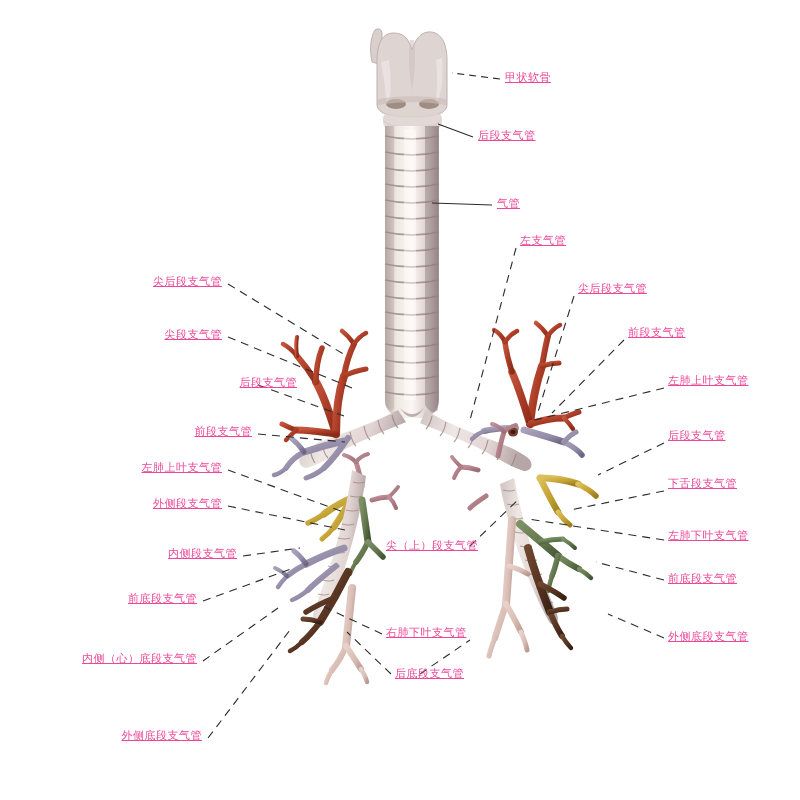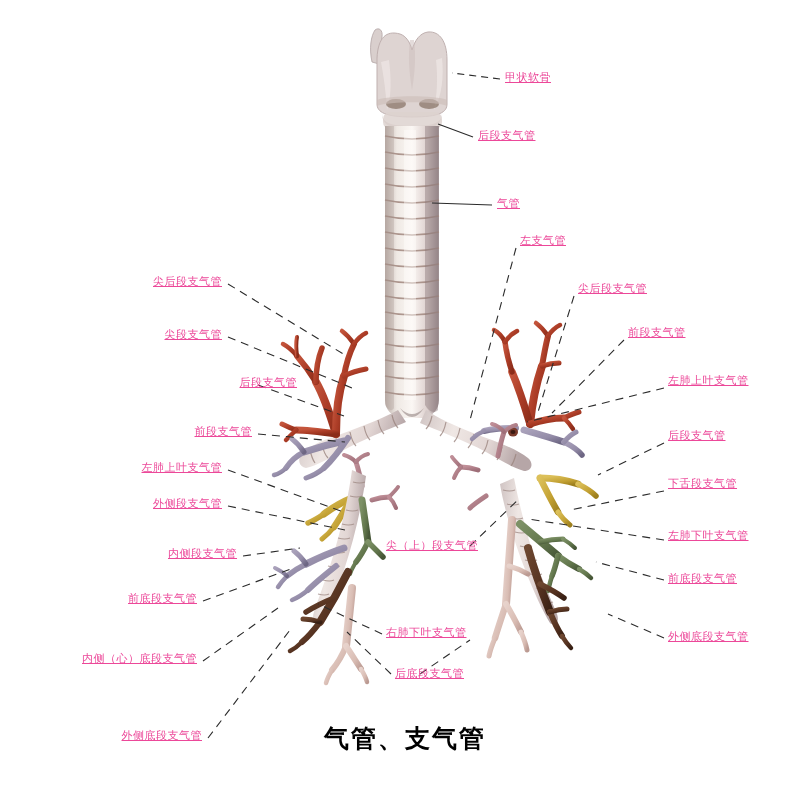--- a/index.html
+++ b/index.html
@@ -427,15 +427,14 @@
     <div class="label" style="left:668px; top:573px;">前底段支气管</div>
     <div class="label" style="left:668px; top:631px;">外侧底段支气管</div>
   </div>
 
   <div>
     <div class="label" style="left:386px; top:540px;">尖（上）段支气管</div>
     <div class="label" style="left:386px; top:627px;">右肺下叶支气管</div>
     <div class="label" style="left:395px; top:668px;">后底段支气管</div>
   </div>
 
-  <div class="title" style="left:405px; top:722px;">气管、支气管</div>
 
 </div>
 
 </body></html>

